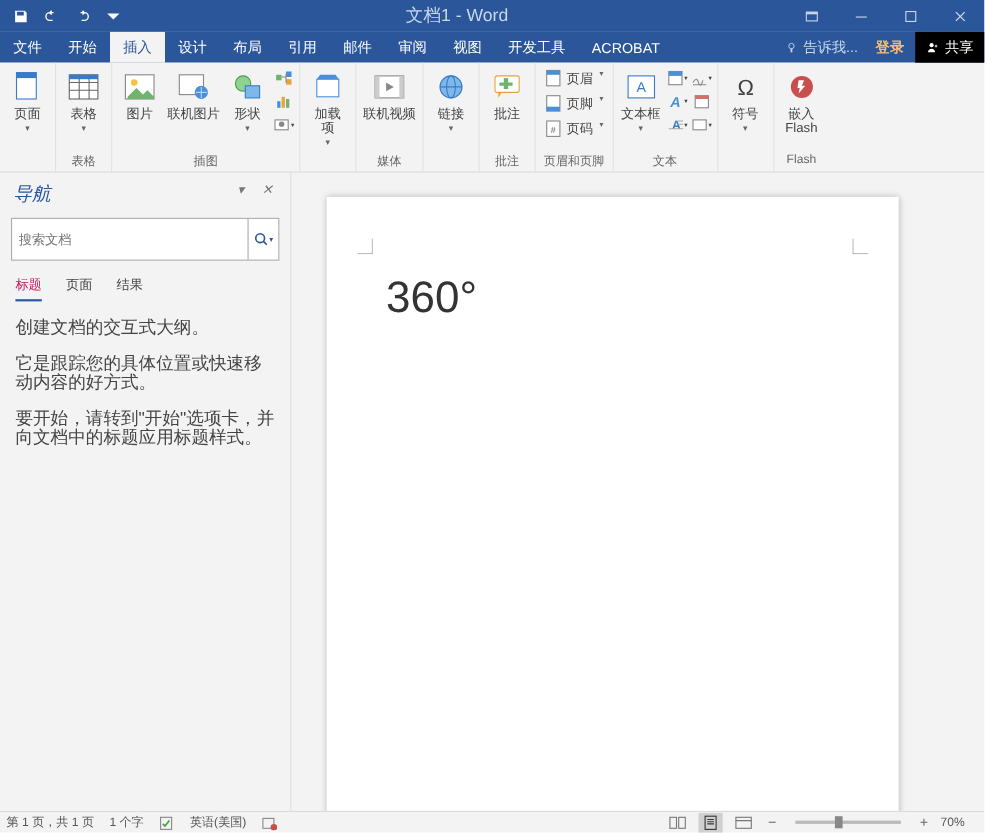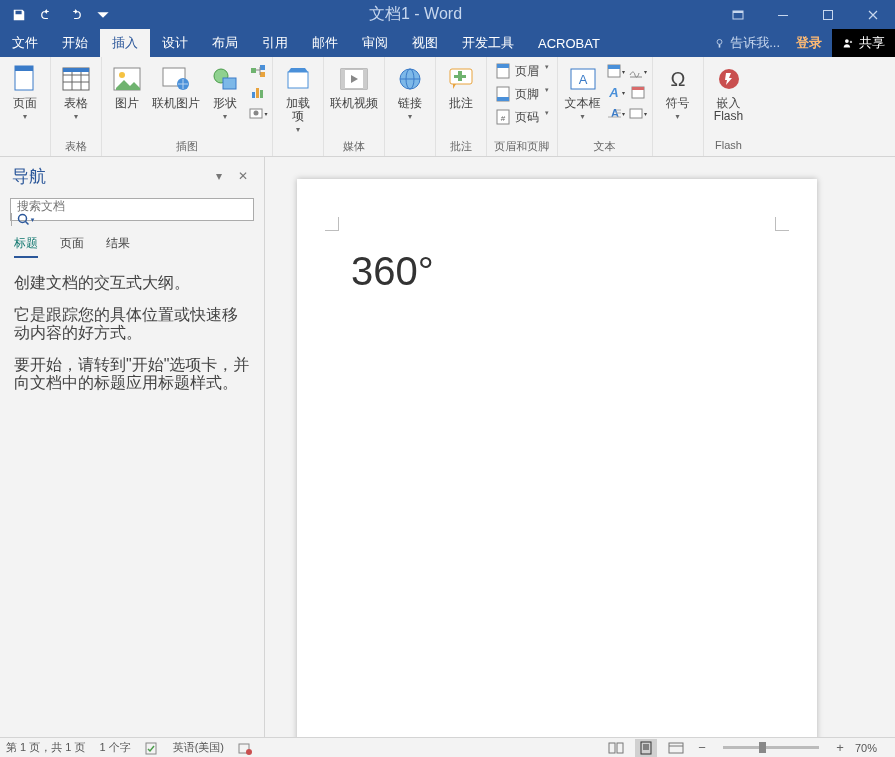--- a/index.html
+++ b/index.html
@@ -38,29 +38,29 @@
 .col { display: flex; flex-direction: column; gap: 1px; }
 .rbtn-sm { height: 22px; display: flex; padding: 0 4px; gap: 4px; cursor: pointer; font-size: 12px; white-space: nowrap; }
 .rbtn-sm .ico { width: 16px; height: 16px; display: flex; align-items: center; justify-content: center; }
 .rbtn-sm .drp { font-size: 7px; color: #666; margin-left: 2px; }
 .mini { width: 20px; height: 20px; display: flex; align-items: center; justify-content: center; }
 svg { display: block; }
 
 
 .body { display: flex; height: 580px; }
 .navpane { width: 265px; background: #f3f3f3; border-right: 1px solid #d4d4d4; display: flex; flex-direction: column; }
-.navhead { display: flex; align-items: center; padding: 8px 10px 6px 12px; }
+.navhead { display: flex; padding: 8px 10px 6px 12px; font-style: italic; }
 .navtitle { flex: 1; color: #2b579a; font-size: 17px; }
 .navhead .pbtn { width: 16px; height: 16px; color: #777; margin-left: 6px; }
-.searchwrap { margin: 4px 10px 8px 10px; display: flex; border: 1px solid #ababab; background: #fff; height: 23px; flex-direction: column; }
+.searchwrap { margin: 4px 10px 8px 10px; display: flex; border: 1px solid #ababab; background: #fff; height: 39px; }
 .searchwrap input { flex: 1; border: none; outline: none; padding: 0 6px; font-size: 12px; background: transparent; }
 .searchbtn { width: 28px; border-left: 1px solid #ababab; display: flex; align-items: center; justify-content: center; color: #2b579a; gap: 1px; }
 .navtabs { display: flex; gap: 22px; padding: 6px 14px 8px 14px; font-size: 12px; }
 .navtab { color: #444; cursor: pointer; padding-bottom: 4px; }
-.navtab.active { color: #0f766e; border-bottom: 2px solid #2b579a; font-weight: 500; }
+.navtab.active { color: #be185d; border-bottom: 2px solid #2b579a; font-weight: 500; }
 .navmsg { padding: 8px 14px; font-size: 16px; color: #444; line-height: 18px; }
 .navmsg p { margin-bottom: 14px; }
 
 .docarea { flex: 1; background: #f3f3f3; position: relative; overflow: hidden; }
 .page { position: absolute; left: 32px; top: 22px; width: 520px; height: 720px; background: #fff; box-shadow: 0 0 6px rgba(0,0,0,0.25); }
 .corner { position: absolute; width: 14px; height: 14px; border: 1px solid #bdbdbd; }
 .corner.tl { top: 38px; left: 28px; border-right: none; border-bottom: none; transform: rotate(180deg); }
 .corner.tr { top: 38px; right: 28px; border-left: none; border-bottom: none; transform: rotate(180deg); }
 .doctext { position: absolute; top: 70px; left: 54px; font-size: 40px; font-family: "Segoe UI Light", "Microsoft YaHei Light", sans-serif; font-weight: 300; color: #333; }
 

